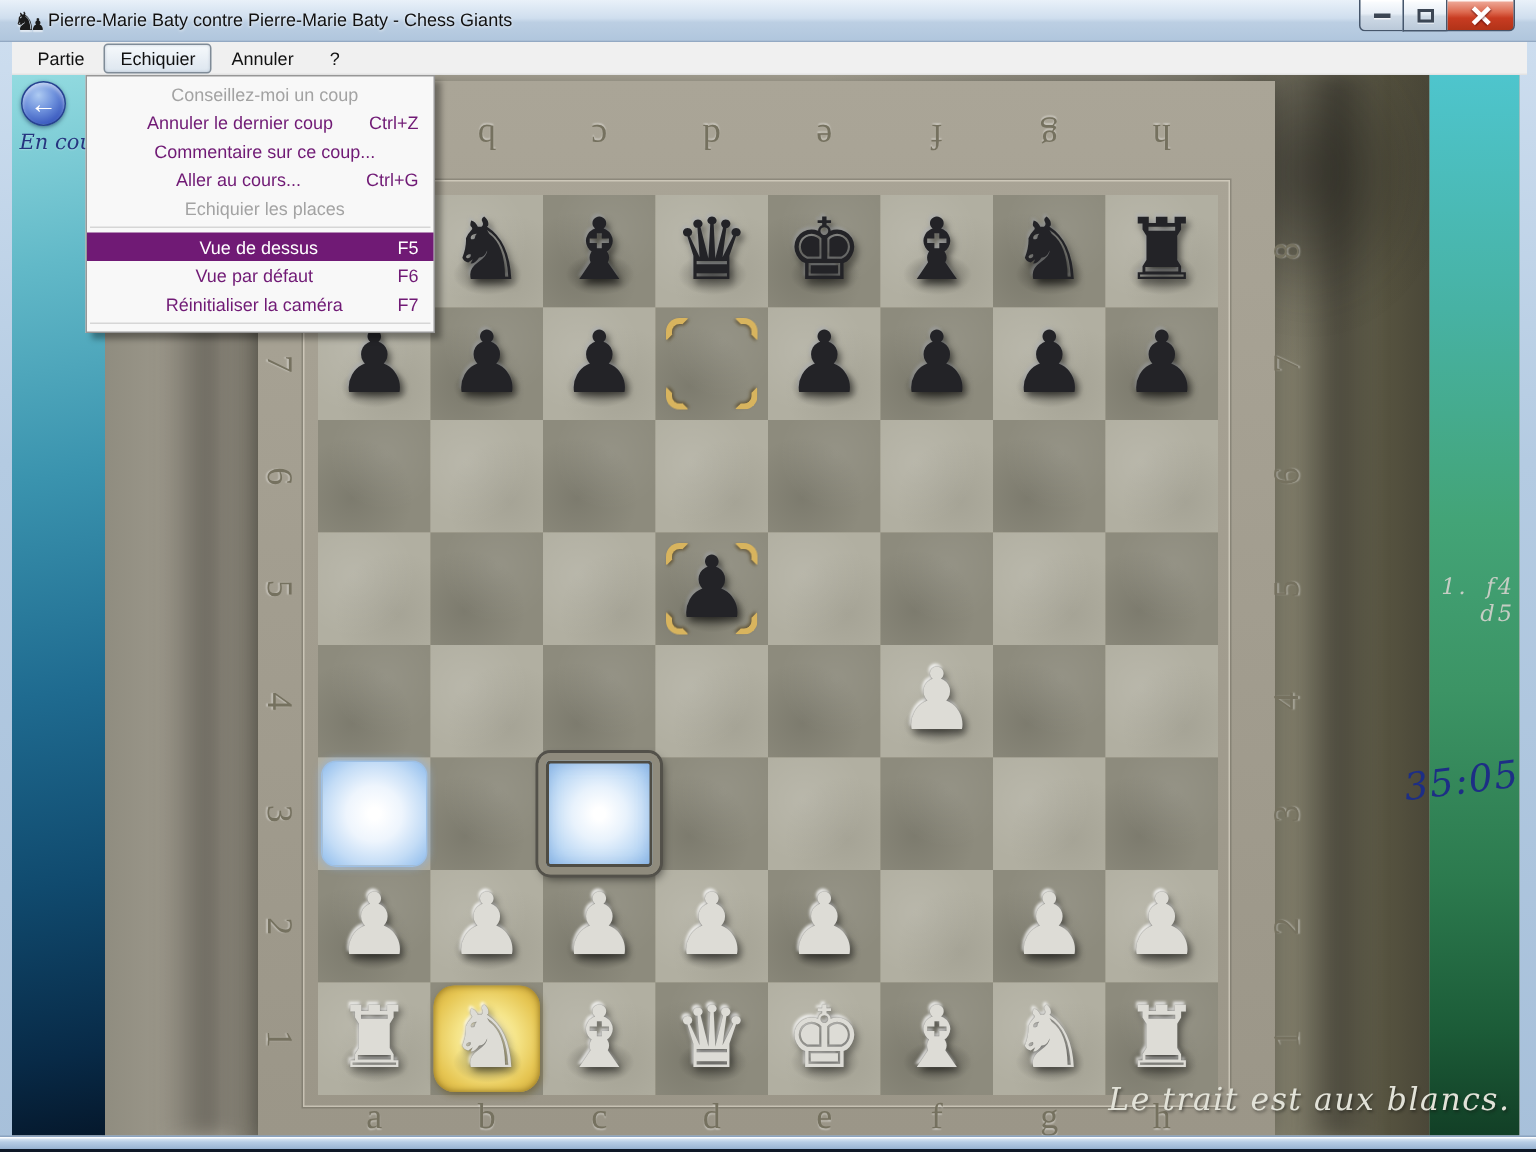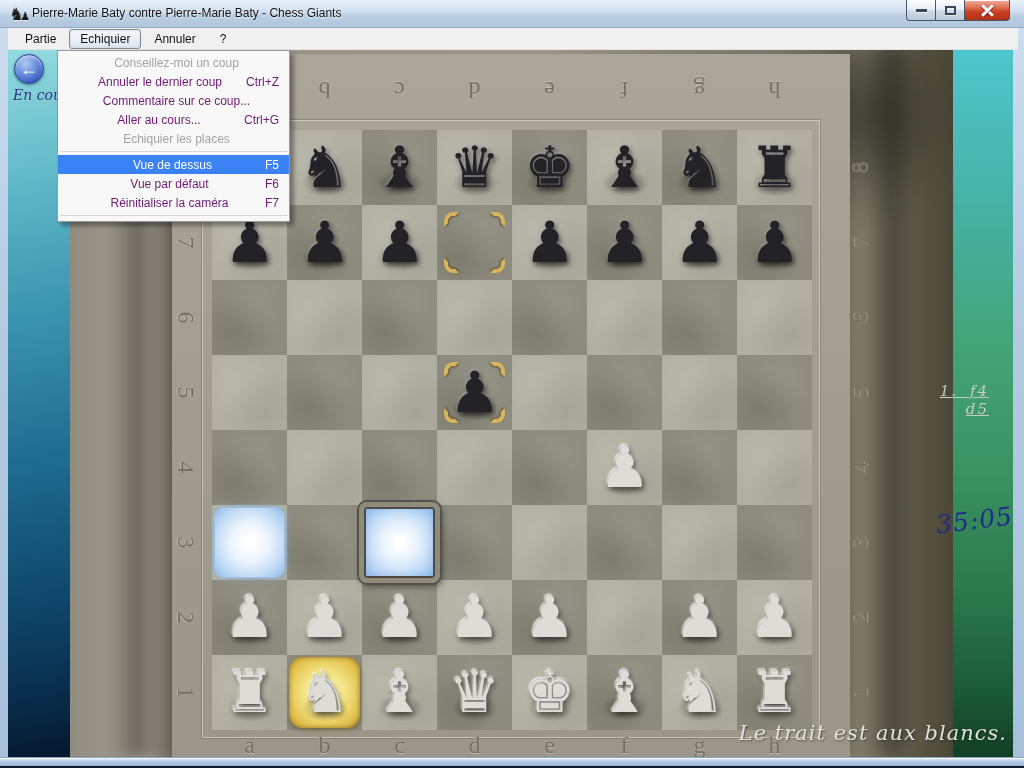--- a/index.html
+++ b/index.html
@@ -112,39 +112,39 @@
   
   #back-button{position:absolute;left:6px;top:4px;width:30px;height:30px;border-radius:50%;
     border:1px solid #27428f;
     background:radial-gradient(circle at 38% 30%,#aecbf2 0%,#6f92dd 40%,#3c5cc0 75%,#2a48a6 100%);
     box-shadow:inset 0 2px 3px rgba(255,255,255,.55),0 1px 3px rgba(0,20,60,.5);
     color:#fff;font-size:18px;font-weight:bold;text-align:center;line-height:28px;}
   #game-status{position:absolute;left:5px;top:37px;width:90px;
     font-family:"DejaVu Serif",serif;font-style:italic;font-size:14px;color:#25357f;
     text-shadow:0 1px 1px rgba(255,255,255,.25);}
   
-  #moves-text{position:absolute;left:909px;top:332px;width:72px;text-align:right;
+  #moves-text{position:absolute;left:930px;top:332px;width:72px;text-align:right;
     font-family:"DejaVu Serif",serif;font-style:italic;font-size:15px;color:#c6cdc4;
-    letter-spacing:2px;word-spacing:5px;text-decoration:underline;}
+    letter-spacing:2px;word-spacing:5px;}
   #clock-text{position:absolute;left:928px;top:456px;width:76px;text-align:center;
     font-family:"DejaVu Serif",serif;font-style:italic;font-size:25px;color:#1d2e85;
     transform:rotate(-7deg);letter-spacing:1px;}
   #status-text{position:absolute;right:6px;top:671px;
     font-family:"DejaVu Serif",serif;font-style:italic;font-size:21px;color:#e2e2d8;
     text-shadow:1px 1px 2px rgba(20,20,15,.5);letter-spacing:1px;}
   
   #context-menu{position:absolute;left:57px;top:50px;width:233px;background:#f8f8f8;
     border:1px solid #979797;padding:2px 0;z-index:60;
     box-shadow:4px 4px 4px rgba(0,0,0,.35);}
   .menu-item{height:19px;display:flex;align-items:center;font-size:12px;color:#701a75;
     padding:0 10px 0 18px;}
   .menu-item .mi-label{flex:1;white-space:nowrap;text-align:center;}
   .menu-item .mi-shortcut{white-space:nowrap;margin-left:2px;}
   .menu-item.disabled{color:#a3a3a3;}
-  .menu-item.highlighted{background:#3b82f6;color:#fff;padding-left:24px;}
+  .menu-item.highlighted{background:#701a75;color:#fff;padding-left:24px;}
   .menu-sep{border-top:1px solid #d6d6d6;margin:3px 2px;}
   
   #bottom-frame{position:absolute;left:0;top:757px;width:1024px;height:11px;
     background:linear-gradient(180deg,#e8f1fa 0%,#b6cce4 35%,#9cb6d4 75%,#6d89ab 100%);
     border-top:1px solid #8ba3c0;box-shadow:inset 0 1px 0 rgba(255,255,255,.8);}
   #bottom-frame .outer{position:absolute;left:0;bottom:0;width:100%;height:2px;background:#0e1826;}
 </style>
 </head>
 <body>
 

